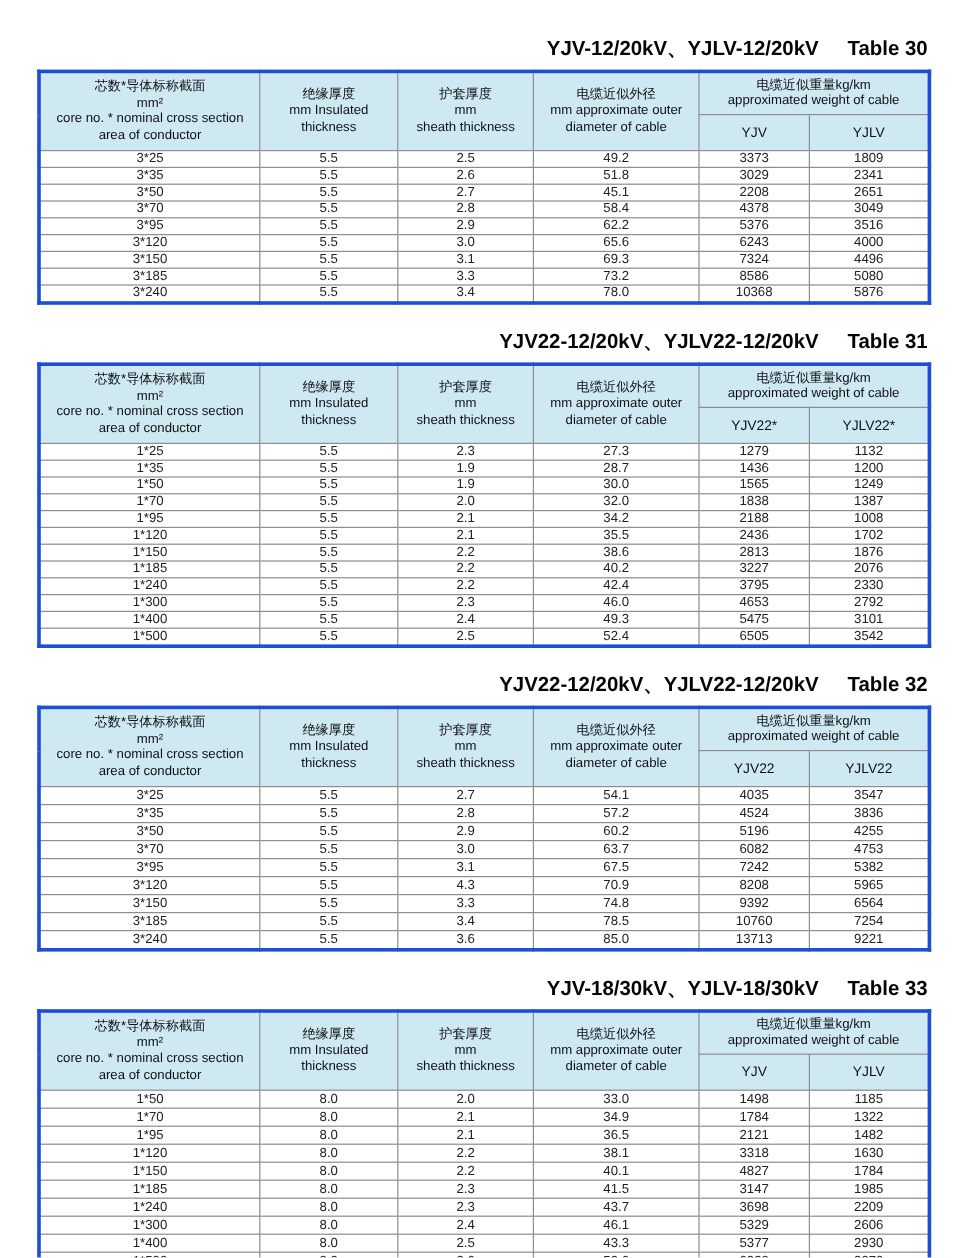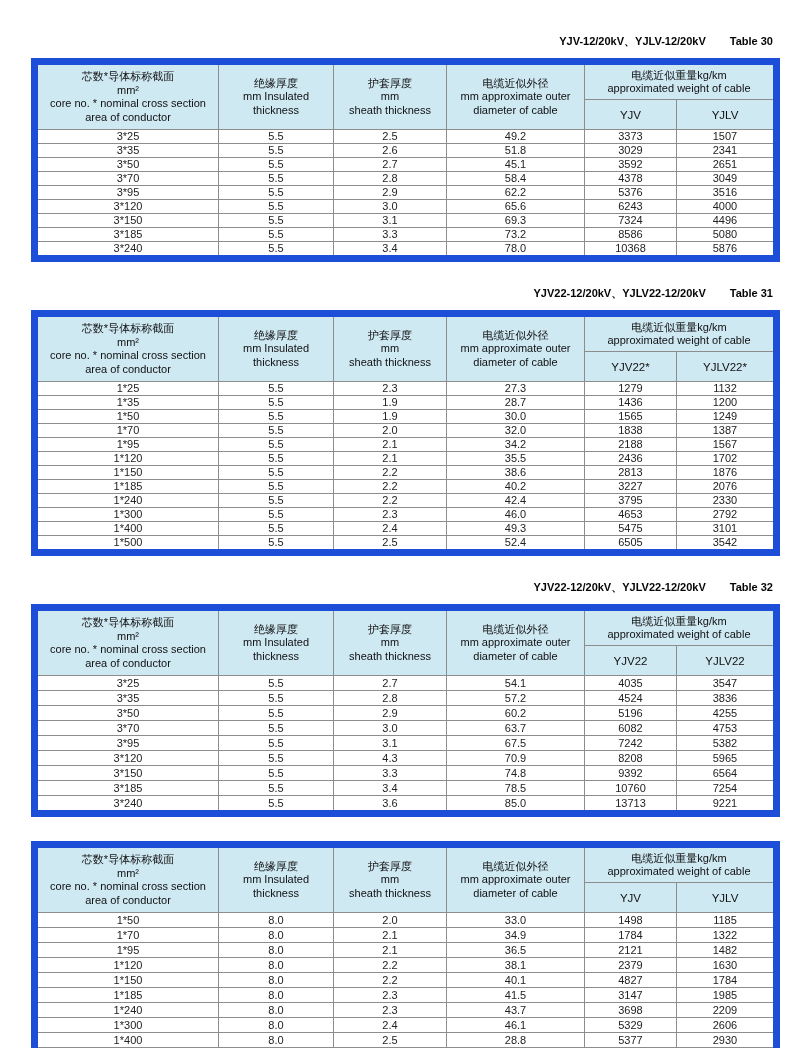--- a/index.html
+++ b/index.html
@@ -6,27 +6,27 @@
   body{
     width:800px;height:1048px;overflow:hidden;
     font-family:"Liberation Sans","DejaVu Sans",sans-serif;
     color:#1c1c1c;
   }
   .page{width:742px;padding:34px 27px 0 31px;}
   .sec{margin-top:24px;}
   .sec:first-child{margin-top:0;}
   .ttl{
     display:flex;justify-content:flex-end;align-items:baseline;gap:24px;
-    font-size:11px;font-weight:700;color:#050505;line-height:14px;
+    font-size:17px;font-weight:700;color:#050505;line-height:14px;
     margin-bottom:10px;
   }
   table.spec{
     width:742px;border-collapse:collapse;table-layout:fixed;
     font-size:11px;color:#222;
-    border:7px solid #1d4ed8;
+    border:3px solid #1d4ed8;
   }
   table.spec th,table.spec td{
     border:1px solid #8d8d8d;
     text-align:center;vertical-align:middle;
     padding:0;font-weight:400;
   }
   thead th{background:#cfe9f3;color:#101010;}
   thead .hl{line-height:13.5px;font-size:11px;}
   tr.hr1 th{height:34px;}
   tr.hr2 th{height:29px;font-size:11.5px;}
@@ -86,36 +86,36 @@
           <th>YJLV</th>
         </tr>
       </thead>
       <tbody>
           <tr>
             <td>3*25</td>
             <td>5.5</td>
             <td>2.5</td>
             <td>49.2</td>
             <td>3373</td>
-            <td>1507</td>
+            <td>1809</td>
           </tr>
           <tr>
             <td>3*35</td>
             <td>5.5</td>
             <td>2.6</td>
             <td>51.8</td>
             <td>3029</td>
             <td>2341</td>
           </tr>
           <tr>
             <td>3*50</td>
             <td>5.5</td>
             <td>2.7</td>
             <td>45.1</td>
-            <td>3592</td>
+            <td>2208</td>
             <td>2651</td>
           </tr>
           <tr>
             <td>3*70</td>
             <td>5.5</td>
             <td>2.8</td>
             <td>58.4</td>
             <td>4378</td>
             <td>3049</td>
           </tr>
@@ -242,21 +242,21 @@
             <td>32.0</td>
             <td>1838</td>
             <td>1387</td>
           </tr>
           <tr>
             <td>1*95</td>
             <td>5.5</td>
             <td>2.1</td>
             <td>34.2</td>
             <td>2188</td>
-            <td>1567</td>
+            <td>1008</td>
           </tr>
           <tr>
             <td>1*120</td>
             <td>5.5</td>
             <td>2.1</td>
             <td>35.5</td>
             <td>2436</td>
             <td>1702</td>
           </tr>
           <tr>
@@ -429,20 +429,24 @@
             <td>3.6</td>
             <td>85.0</td>
             <td>13713</td>
             <td>9221</td>
           </tr>
         </tbody>
     </table>
   </section>
 
   <section class="sec">
+    <div class="ttl">
+      <span>YJV-18/30kV、YJLV-18/30kV</span>
+      <span>Table 33</span>
+    </div>
     <table class="spec t23">
       <colgroup>
           <col style="width:184px">
           <col style="width:115px">
           <col style="width:113px">
           <col style="width:138px">
           <col style="width:92px">
           <col style="width:100px">
         </colgroup>
       <thead>
@@ -501,21 +505,21 @@
             <td>2.1</td>
             <td>36.5</td>
             <td>2121</td>
             <td>1482</td>
           </tr>
           <tr>
             <td>1*120</td>
             <td>8.0</td>
             <td>2.2</td>
             <td>38.1</td>
-            <td>2379</td>
+            <td>3318</td>
             <td>1630</td>
           </tr>
           <tr>
             <td>1*150</td>
             <td>8.0</td>
             <td>2.2</td>
             <td>40.1</td>
             <td>4827</td>
             <td>1784</td>
           </tr>
@@ -540,21 +544,21 @@
             <td>8.0</td>
             <td>2.4</td>
             <td>46.1</td>
             <td>5329</td>
             <td>2606</td>
           </tr>
           <tr>
             <td>1*400</td>
             <td>8.0</td>
             <td>2.5</td>
-            <td>28.8</td>
+            <td>43.3</td>
             <td>5377</td>
             <td>2930</td>
           </tr>
           <tr>
             <td>1*500</td>
             <td>8.0</td>
             <td>2.6</td>
             <td>52.6</td>
             <td>6328</td>
             <td>3370</td>

